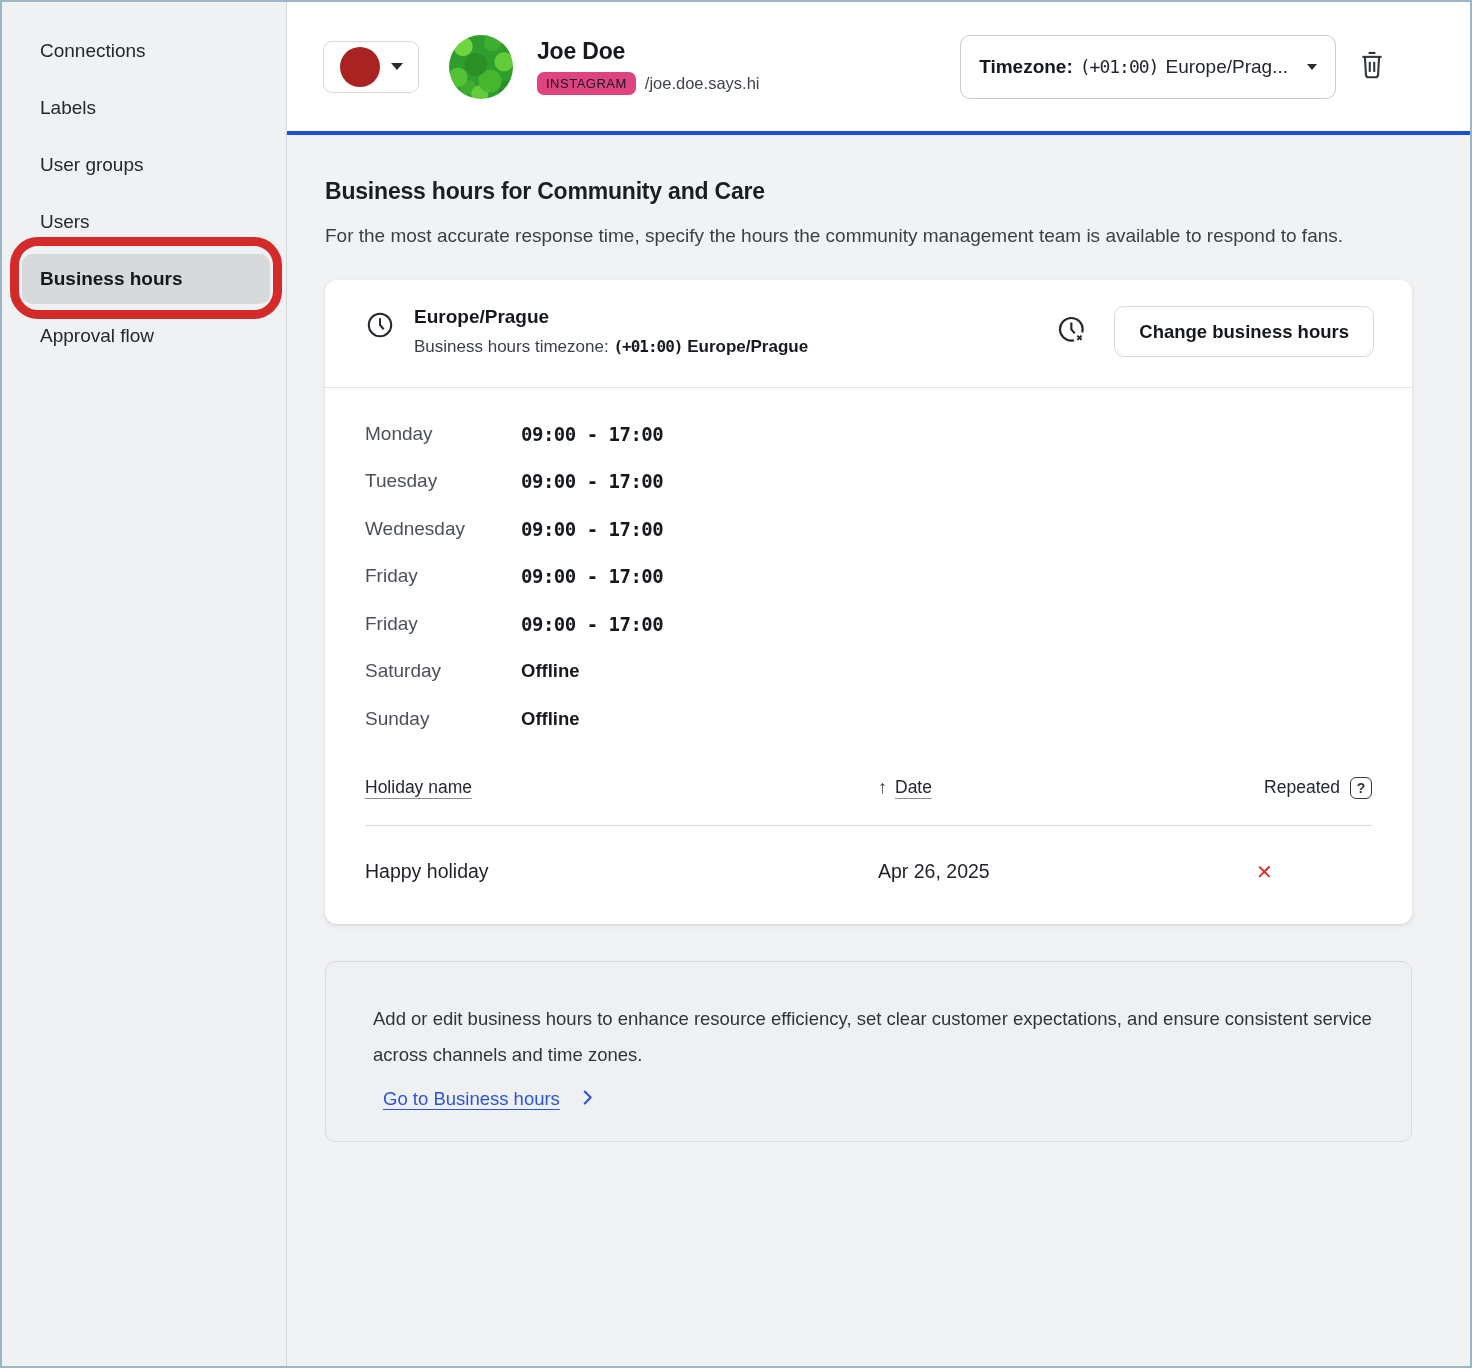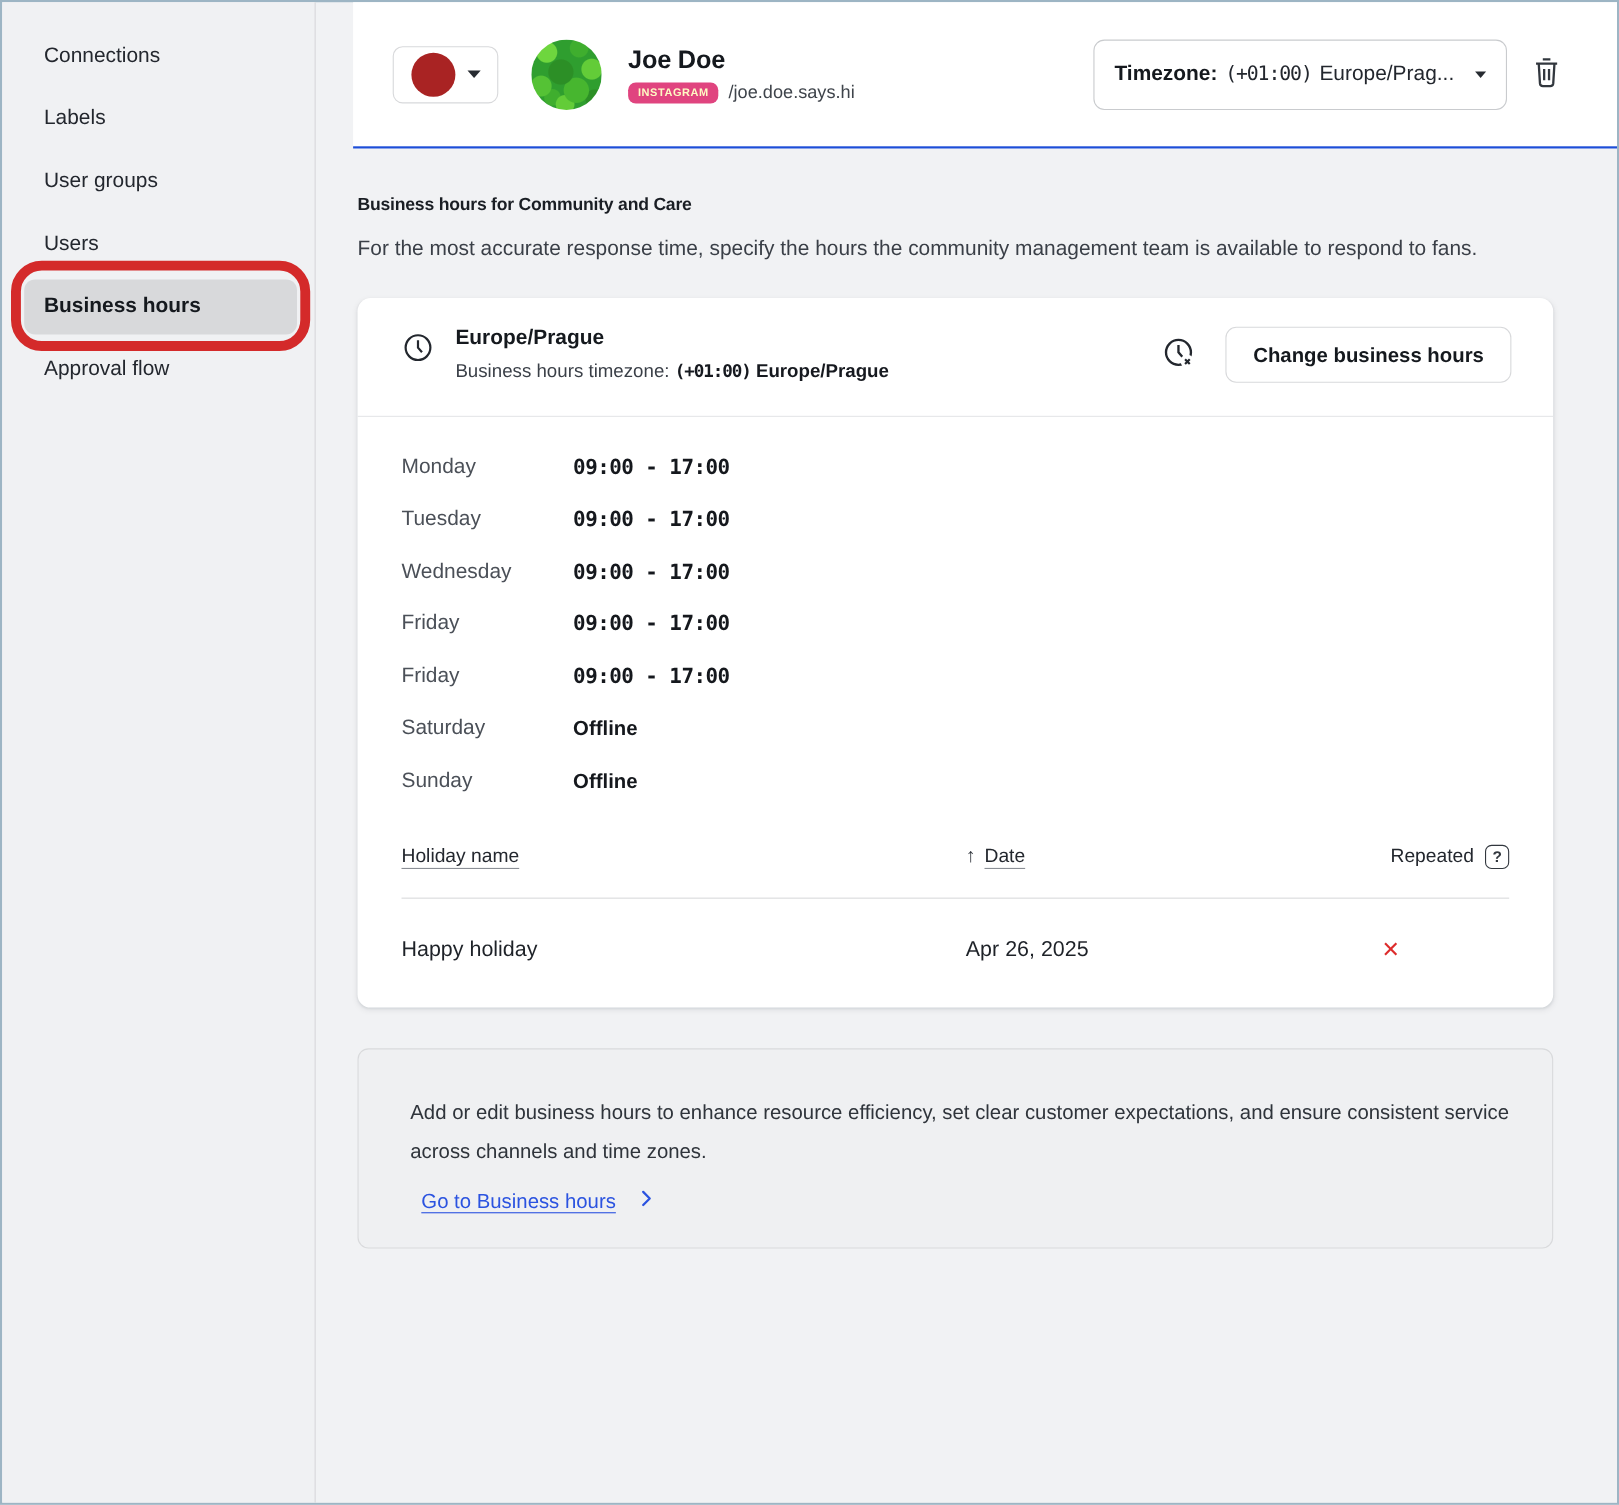--- a/index.html
+++ b/index.html
@@ -28,22 +28,22 @@
     background:#d8d9db; display:flex; align-items:center; padding-left:18px;
     font-size:19px; font-weight:700; color:#15191e; cursor:pointer;
   }
   .annotation-ring {
     position:absolute; left:8px; top:-13px; width:272px; height:82px;
     border:9px solid #d42a2a; border-radius:28px; pointer-events:none;
   }
   
   .header {
     position:absolute; left:285px; top:0; right:0; height:133px;
-    background:#ffffff; border-bottom:2px solid #1d4ed8;
-    display:flex; align-items:center; padding:0 42px 0 36px; z-index:2;margin-left:34px;
+    background:#ffffff; border-bottom:4px solid #1d4ed8;
+    display:flex; align-items:center; padding:0 76px 0 36px; z-index:2;
   }
   .page-picker {
     width:96px; height:52px; background:#fff; border:1px solid #d8d9db;
     border-radius:9px; display:flex; align-items:center; justify-content:center;
     gap:11px; cursor:pointer; flex:none;
   }
   .red-dot { width:40px; height:40px; border-radius:50%; background:#a92323; }
   .caret-down {
     width:0; height:0; border-left:6px solid transparent; border-right:6px solid transparent;
     border-top:7px solid #272b31;
@@ -59,40 +59,40 @@
       radial-gradient(circle at 14% 66%, #55c235 0 9px, transparent 10px),
       radial-gradient(circle at 64% 72%, #47b62f 0 11px, transparent 12px),
       radial-gradient(circle at 90% 84%, #2c8f26 0 8px, transparent 9px),
       radial-gradient(circle at 48% 92%, #63cc38 0 8px, transparent 9px),
       radial-gradient(circle at 30% 82%, #3fae2e 0 7px, transparent 8px);
   }
   .profile-meta { margin-left:24px; }
   .profile-name { font-size:23px; font-weight:700; color:#15191e; letter-spacing:-0.2px; }
   .profile-row2 { display:flex; align-items:center; gap:9px; margin-top:7px; }
   .network-badge {
-    background:#e0447f; color:#fef9c3; font-size:10px; font-weight:700;
+    background:#e0447f; color:#0f172a; font-size:13px; font-weight:400;
     letter-spacing:0.5px; padding:4px 9px; border-radius:7px;
   }
   .profile-handle { font-size:16.5px; color:#3f444b; }
   .header-right { margin-left:auto; display:flex; align-items:center; }
   .tz-select {
     height:64px; border:1px solid #c9cbce; border-radius:10px; background:#fff;
     display:flex; align-items:center; padding:0 18px; cursor:pointer; gap:7px;
   }
   .tz-label { font-size:19px; font-weight:700; color:#15191e; }
   .tz-mono { font-size:18px; font-family:"DejaVu Sans Mono", monospace; color:#23272e; letter-spacing:-1px; }
   .tz-rest { font-size:19px; color:#23272e; }
   .tz-select .caret-down { margin-left:12px; border-top-width:6px; border-left-width:5.5px; border-right-width:5.5px; }
   .trash-btn {
     width:44px; height:44px; margin-left:14px; display:flex; align-items:center;
     justify-content:center; cursor:pointer; background:none; border:none;
   }
   
   .content { position:absolute; left:285px; top:133px; right:0; bottom:0; background:#f1f2f4; padding-left:38px; }
-  .page-title { margin-top:43px; font-size:16px; font-weight:700; color:#1a1e24; letter-spacing:-0.2px; }
+  .page-title { margin-top:43px; font-size:23px; font-weight:700; color:#1a1e24; letter-spacing:-0.2px; }
   .page-desc { margin-top:17px; font-size:19px; line-height:28px; color:#3a3f47; max-width:1020px; }
   .card {
     margin-top:30px; width:1087px; background:#fff; border-radius:12px;
     box-shadow:0 1px 2px rgba(16,24,40,.07), 0 2px 6px rgba(16,24,40,.08);
   }
   .card-header { display:flex; padding:26px 38px 30px 40px; }
   .clock-wrap { margin-top:4px; flex:none; }
   .tz-text { margin-left:19px; }
   .tz-name { font-size:19px; font-weight:700; color:#15191e; }
   .tz-caption { margin-top:9px; font-size:17px; color:#3a3f47; }

